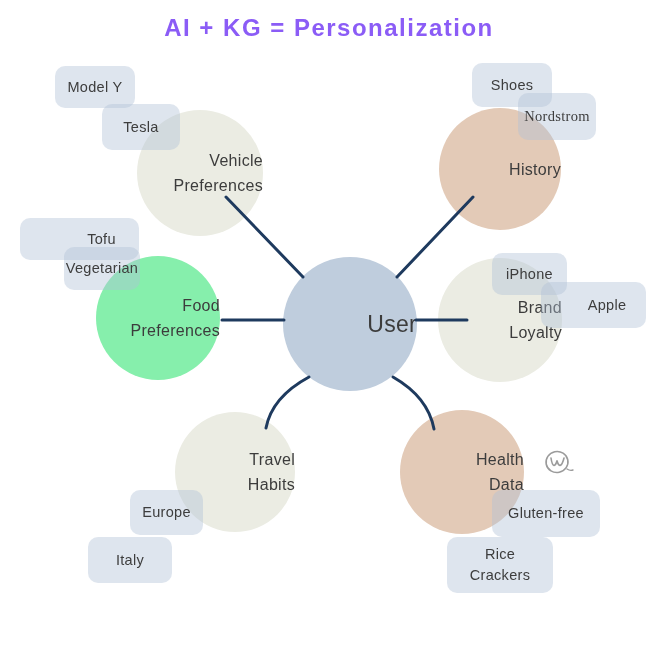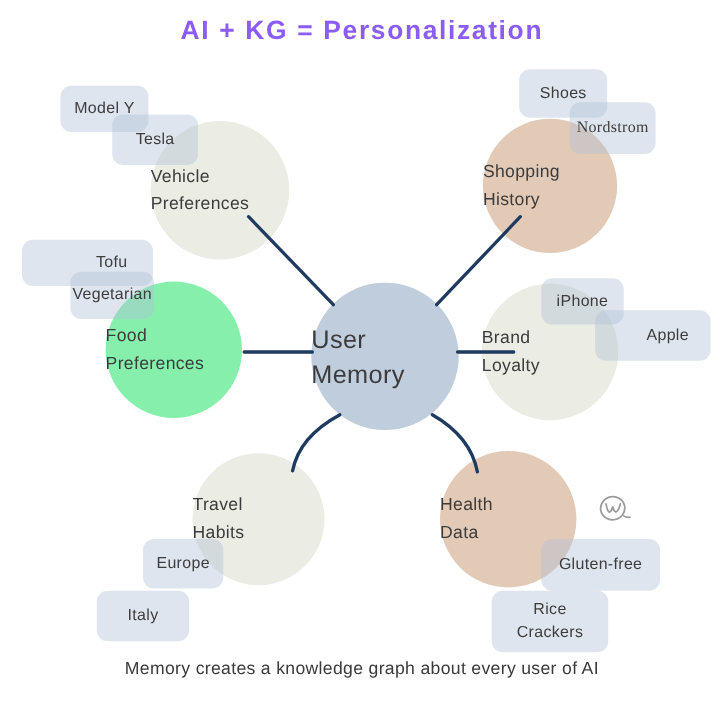--- a/index.html
+++ b/index.html
@@ -11,21 +11,21 @@
   .title{
     position:absolute;left:0;top:14px;width:100%;text-align:center;
     font-size:24px;font-weight:bold;letter-spacing:1.5px;color:#8b5cf6;
   }
   .caption{
     position:absolute;left:0;top:600px;width:100%;text-align:center;
     font-size:16px;font-weight:500;letter-spacing:0.3px;color:#3a3a3a;
   }
   .node{
     position:absolute;border-radius:50%;
-    display:flex;flex-direction:column;align-items:flex-start;justify-content:center;
+    display:flex;flex-direction:column;align-items:flex-end;justify-content:center;
     text-align:center;z-index:1;
   }
   .node .label-line{font-size:16px;line-height:25px;color:#3c3c3c;letter-spacing:0.3px;}
   .node.center .label-line{font-size:23px;line-height:32px;}
   .connector-layer{position:absolute;left:0;top:0;z-index:2;pointer-events:none;}
   .tag{
     position:absolute;border-radius:10px;
     background:rgba(176,193,214,0.42);
     display:flex;align-items:center;justify-content:center;text-align:center;
     font-size:14.5px;color:#3d3d3d;letter-spacing:0.3px;line-height:21px;
@@ -47,64 +47,61 @@
       <path d="M397,277 L473,197" fill="none" stroke="#1e3a5e" stroke-width="3" stroke-linecap="round"></path>
       <path d="M222,320 L284,320" fill="none" stroke="#1e3a5e" stroke-width="3" stroke-linecap="round"></path>
       <path d="M416,320 L467,320" fill="none" stroke="#1e3a5e" stroke-width="3" stroke-linecap="round"></path>
       <path d="M309,377 Q272,397 266,428" fill="none" stroke="#1e3a5e" stroke-width="3" stroke-linecap="round"></path>
       <path d="M393,377 Q428,397 434,429" fill="none" stroke="#1e3a5e" stroke-width="3" stroke-linecap="round"></path>
     </svg>
 
   <div>
       <div class="node center" style="left: 283px; top: 257px; width: 134px; height: 134px; background: rgb(191, 205, 221);">
         <div class="label-line">User</div>
-        <div class="label-line">Memory</div>
       </div>
       <div class="node" style="left: 137px; top: 110px; width: 126px; height: 126px; background: rgb(235, 236, 227);">
         <div class="label-line">Vehicle</div>
         <div class="label-line">Preferences</div>
       </div>
       <div class="node" style="left: 439px; top: 108px; width: 122px; height: 122px; background: rgb(227, 202, 183);">
-        <div class="label-line">Shopping</div>
         <div class="label-line">History</div>
       </div>
       <div class="node" style="left: 96px; top: 256px; width: 124px; height: 124px; background: #86efac;">
         <div class="label-line">Food</div>
         <div class="label-line">Preferences</div>
       </div>
       <div class="node" style="left: 438px; top: 258px; width: 124px; height: 124px; background: rgb(235, 236, 227);">
         <div class="label-line">Brand</div>
         <div class="label-line">Loyalty</div>
       </div>
       <div class="node" style="left: 175px; top: 412px; width: 120px; height: 120px; background: rgb(235, 236, 227);">
         <div class="label-line">Travel</div>
         <div class="label-line">Habits</div>
       </div>
       <div class="node" style="left: 400px; top: 410px; width: 124px; height: 124px; background: rgb(227, 202, 183);">
         <div class="label-line">Health</div>
         <div class="label-line">Data</div>
       </div>
     </div>
   <div>
-      <div class="tag" style="left: 55px; top: 66px; width: 80px; height: 42px; margin-top: 12px;">Model Y</div>
+      <div class="tag" style="left: 55px; top: 66px; width: 80px; height: 42px;">Model Y</div>
       <div class="tag" style="left: 102px; top: 92px; width: 78px; height: 46px; margin-top: 12px;">Tesla</div>
       <div class="tag" style="left: 472px; top: 63px; width: 80px; height: 44px;">Shoes</div>
       <div class="tag" style="left: 518px; top: 93px; width: 78px; height: 47px; font-family: Liberation Serif, serif;">Nordstrom</div>
       <div class="tag" style="left: 20px; top: 218px; width: 75px; height: 42px; padding-left: 44px;">Tofu</div>
       <div class="tag" style="left: 64px; top: 247px; width: 76px; height: 43px;">Vegetarian</div>
       <div class="tag" style="left: 492px; top: 253px; width: 75px; height: 42px;">iPhone</div>
       <div class="tag" style="left: 541px; top: 282px; width: 78px; height: 46px; padding-left: 27px;">Apple</div>
       <div class="tag" style="left: 130px; top: 490px; width: 73px; height: 45px;">Europe</div>
       <div class="tag" style="left: 88px; top: 537px; width: 84px; height: 46px;">Italy</div>
       <div class="tag" style="left: 492px; top: 490px; width: 108px; height: 47px;">Gluten-free</div>
       <div class="tag" style="left: 447px; top: 537px; width: 106px; height: 56px;">Rice
 Crackers</div>
     </div>
 
   <svg class="watermark" viewBox="0 0 34 38">
     <ellipse cx="16" cy="18" rx="11" ry="10.5" fill="none" stroke="#9b9b9b" stroke-width="1.6" transform="rotate(-12 16 18)"></ellipse>
     <path d="M10,14 q1,7 3,7.5 q2,-0.5 3,-5 q1,4.5 3,5 q2.5,-1 4,-7.5" fill="none" stroke="#9b9b9b" stroke-width="1.6" stroke-linecap="round"></path>
     <path d="M26,25 q3,2 6,1" fill="none" stroke="#9b9b9b" stroke-width="1.4" stroke-linecap="round"></path>
   </svg>
 
-  <div class="caption">Memory creates a knowledge graph about every user of AI</div>
 
 </div>
 
 </body></html>

